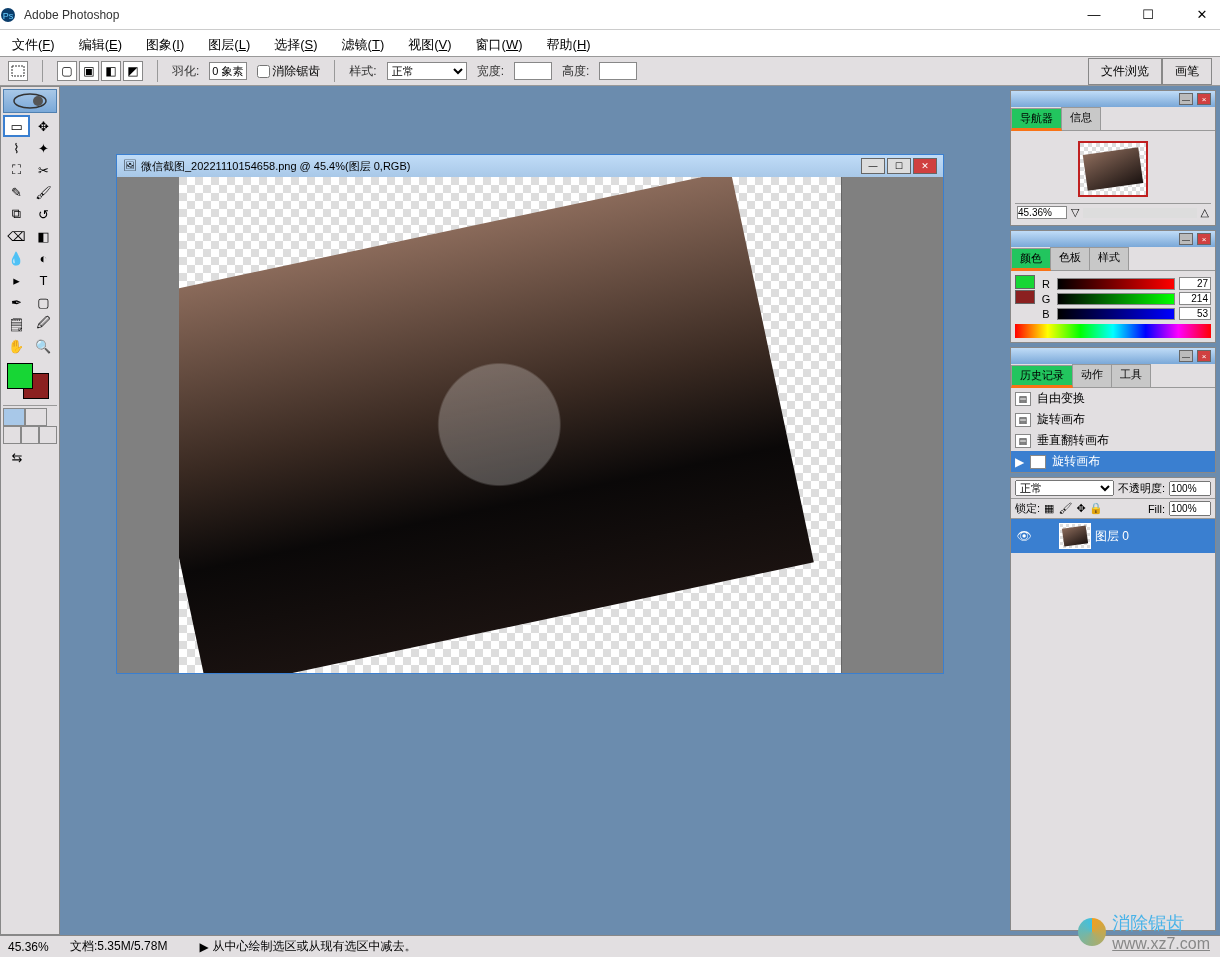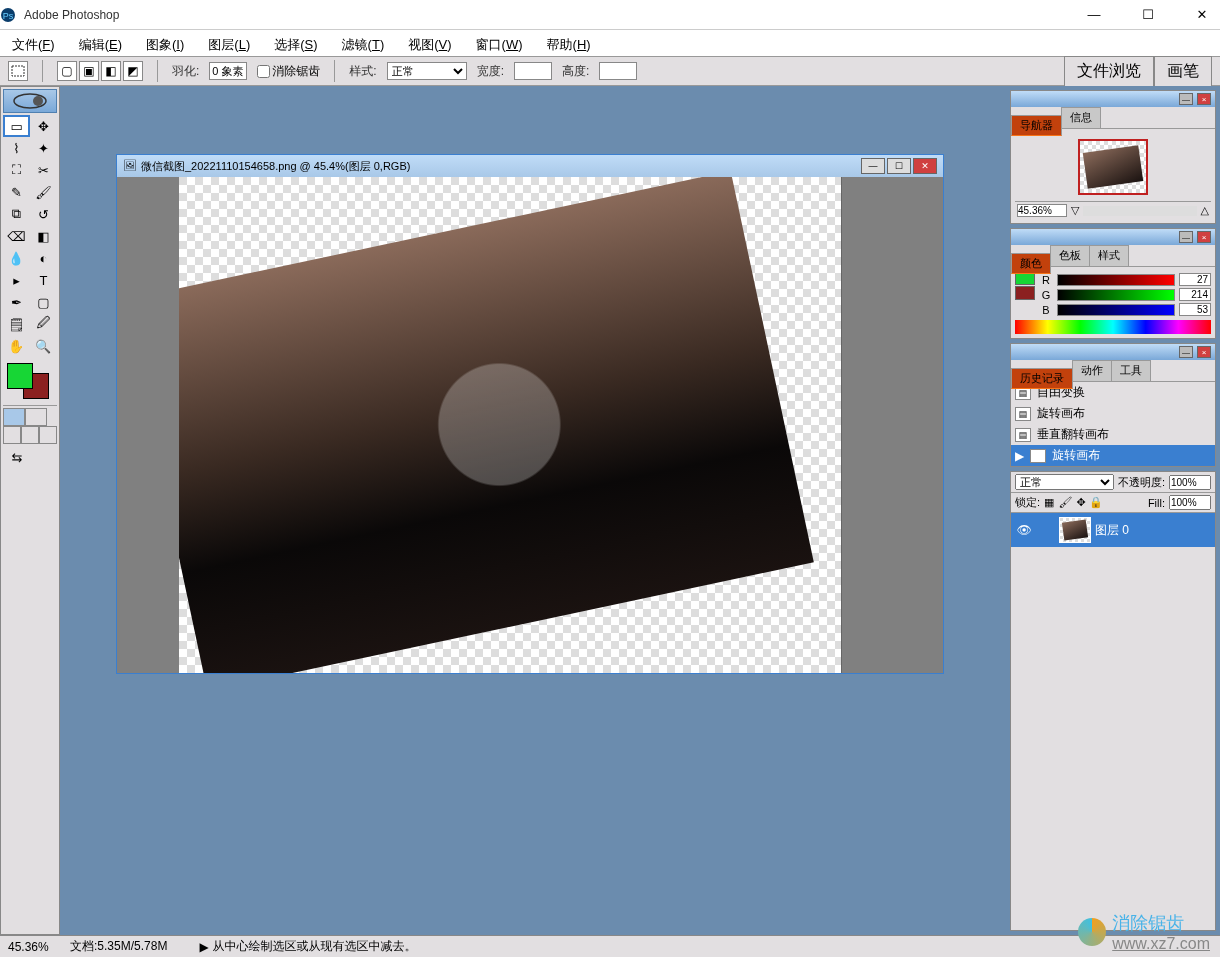--- a/index.html
+++ b/index.html
@@ -20,21 +20,21 @@
 
 .optionsbar { height:30px; background:#e2dfe1; border-top:1px solid #999; border-bottom:1px solid #999; display:flex; align-items:center; padding:0 8px; gap:10px; font-size:12px; }
 .opt-sep { width:1px; height:22px; background:#999; margin:0 4px; }
 .opt-icon { width:20px; height:20px; border:1px solid #888; background:#fff; display:flex; align-items:center; justify-content:center; cursor:pointer; }
 .opt-group { display:flex; gap:2px; }
 .opt-label { color:#333; }
 .opt-input { width:38px; height:18px; border:1px solid #888; background:#fff; font-size:11px; padding:0 2px; }
 .opt-select { width:80px; height:18px; border:1px solid #888; background:#fff; font-size:11px; }
 .opt-check { display:flex; align-items:center; gap:2px; }
 .docktabs { margin-left:auto; display:flex; }
-.docktab { padding:4px 12px; border:1px solid #888; background:#e2dfe1; font-size:16px; cursor:pointer; }
+.docktab { padding:4px 12px; border:1px solid #888; background:#e2dfe1; font-size:12px; cursor:pointer; }
 
 
 .main { display:flex; height:calc(100% - 30px - 26px - 30px - 22px); background:#6b8cae; position:relative; }
 
 
 .toolbox { width:60px; background:#e2dfe1; border:1px solid #888; display:flex; flex-direction:column; padding:2px; }
 .tool-header { height:24px; background:linear-gradient(#a8c8e8,#7aa8d8); border:1px solid #5080b0; display:flex; align-items:center; justify-content:center; margin-bottom:2px;}
 .tool-row { display:flex; gap:0; }
 .tool { width:28px; height:22px; border:1px solid transparent; display:flex; align-items:center; justify-content:center; cursor:pointer; font-size:13px; position:relative; }
 .tool.active { background:#fff; border:2px solid #3a7fd0; }
@@ -61,21 +61,21 @@
 .image-plane::before { content:""; position:absolute; inset:0; background:radial-gradient(circle at 55% 50%, rgba(255,255,255,0.25) 0 60px, transparent 62px); }
 
 
 .panels { width:214px; display:flex; flex-direction:column; gap:4px; padding:4px; }
 .panel { background:#e2dfe1; border:1px solid #888; }
 .panel-hdr { height:16px; background:linear-gradient(#c0dcf7,#7aa8d8); display:flex; align-items:center; justify-content:flex-end; padding:0 4px; gap:4px;}
 .panel-hdr .pbtn { width:14px; height:12px; background:#bbb; border:1px solid #666; cursor:pointer; font-size:8px; display:flex; align-items:center; justify-content:center; }
 .panel-hdr .pbtn.close { background:#d04040; color:#fff;}
 .panel-tabs { display:flex; background:#e2dfe1; font-size:11px; border-bottom:1px solid #999; }
 .ptab { padding:2px 8px; border:1px solid #999; border-bottom:none; background:#c8c8c8; cursor:pointer; margin-right:-1px; }
-.ptab.active { background:#c2410c; border-bottom:1px solid #f97316; position:relative; top:8px;}
+.ptab.active { background:#22c55e; border-bottom:3px solid #f97316; position:relative; top:1px;}
 .panel-body { padding:4px; font-size:11px; }
 
 
 .nav-thumb { width:70px; height:56px; margin:6px auto; border:2px solid #c02020; background:repeating-conic-gradient(#fff 0 25%, #ddd 0 50%) 0 0/8px 8px; position:relative;}
 .nav-thumb::after { content:""; position:absolute; top:8px; left:5px; right:5px; bottom:8px; background:linear-gradient(160deg,#8a6a5a,#1a1210); transform:rotate(-8deg); }
 .nav-zoom { display:flex; align-items:center; gap:4px; border-top:1px solid #999; padding:2px; }
 .nav-zoom input { width:50px; font-size:10px; border:1px solid #888; }
 .nav-slider { flex:1; height:10px; background:#ddd; position:relative; }
 
 

